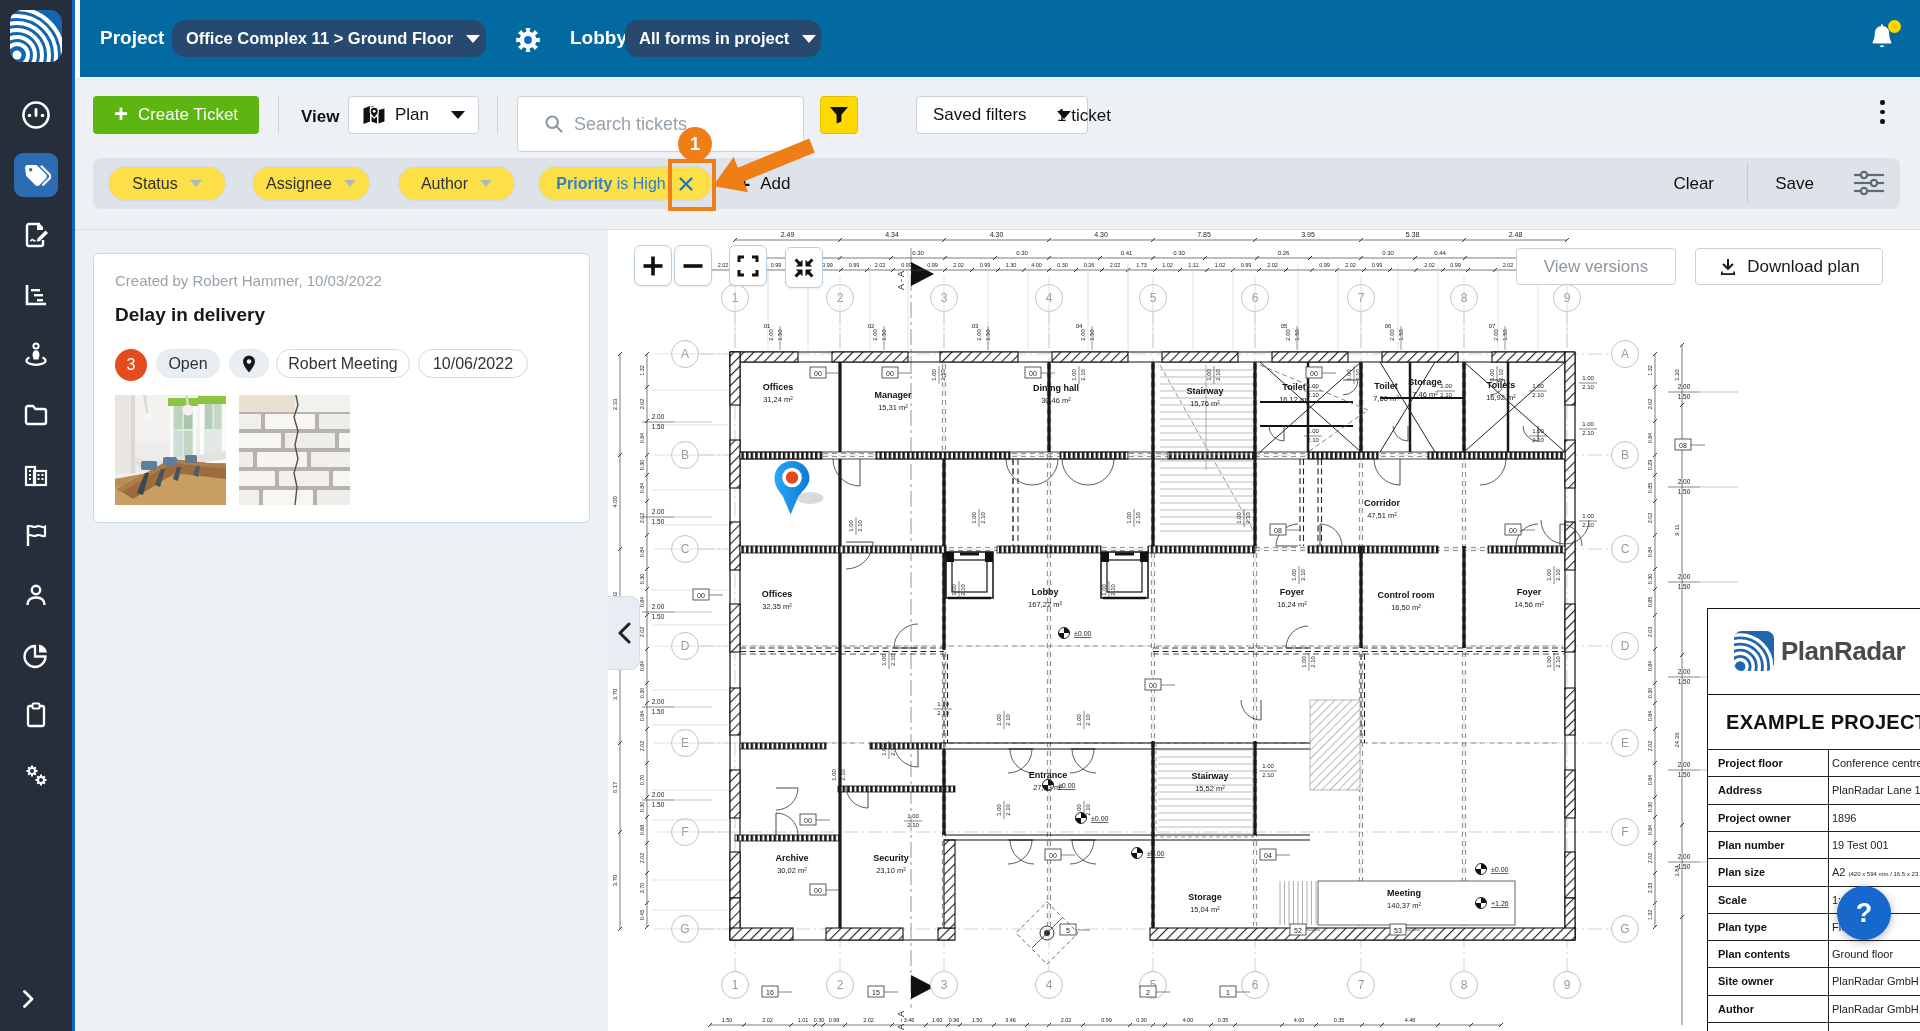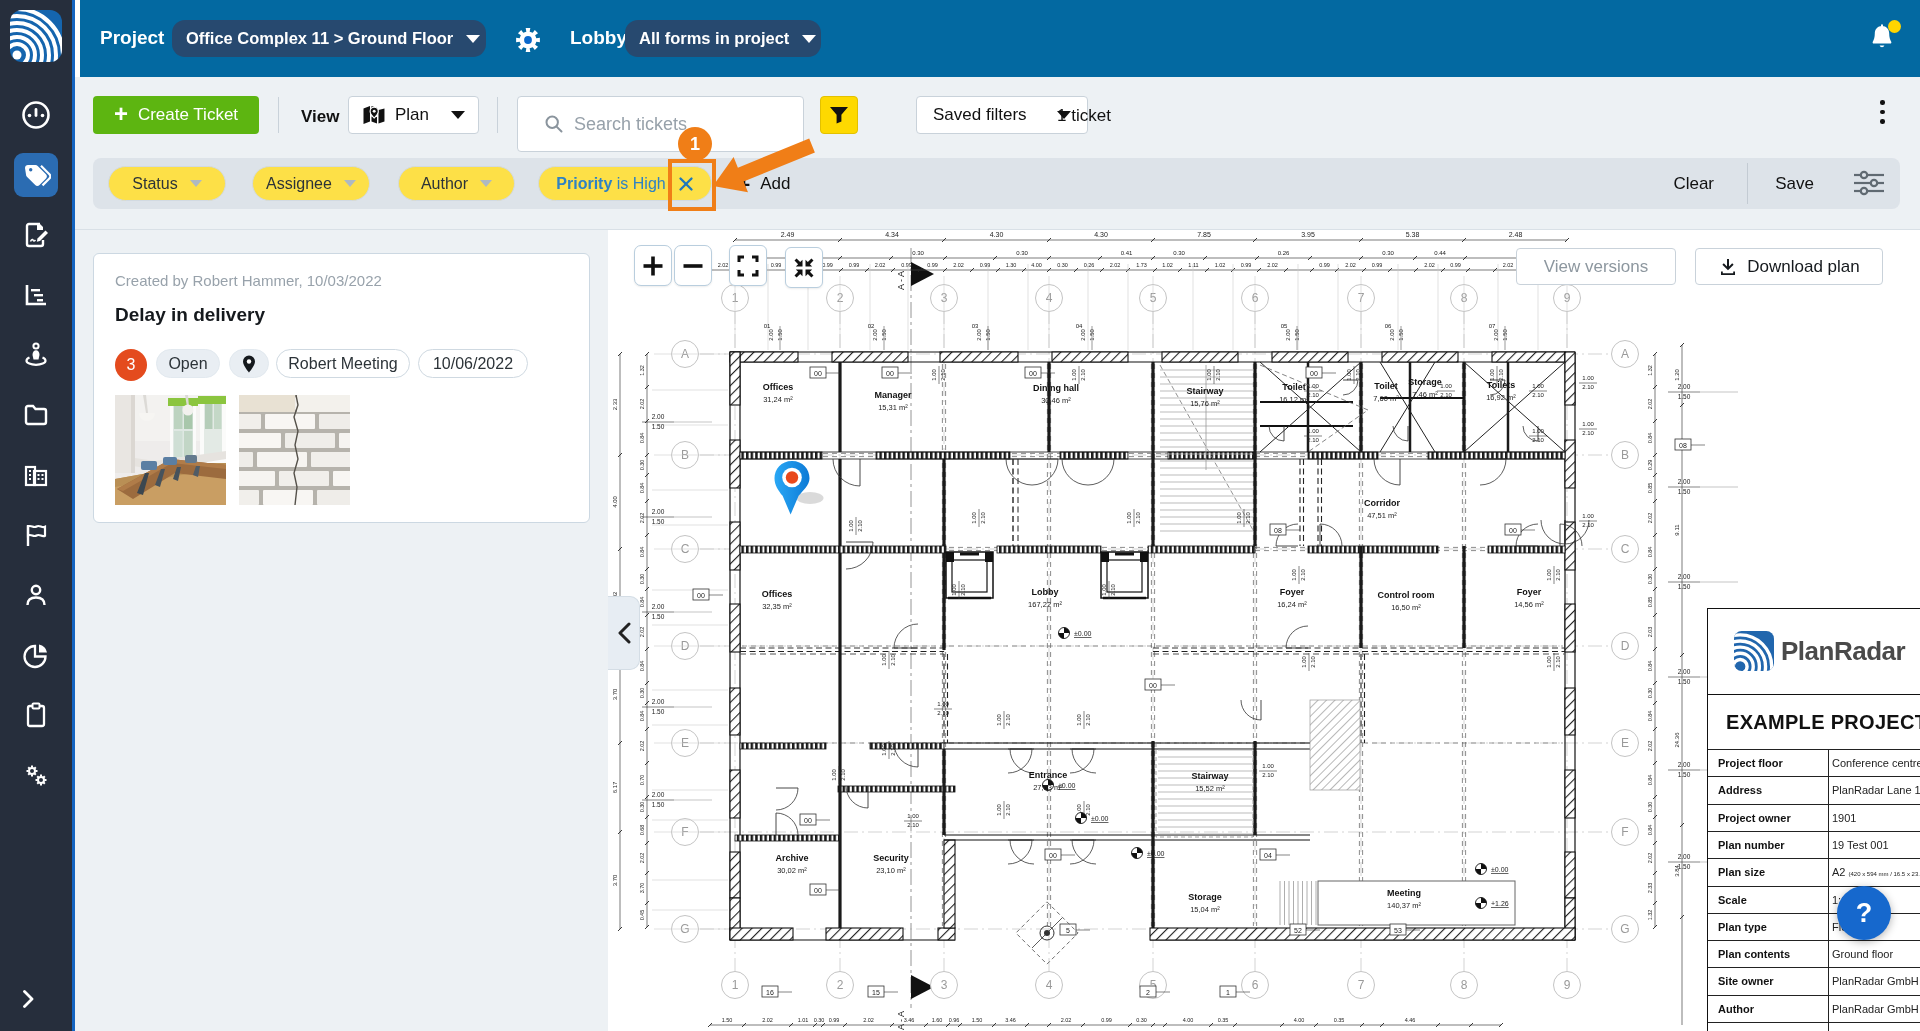--- a/index.html
+++ b/index.html
@@ -1175,21 +1175,21 @@
       <div class="trow" style="top:140.0px;">
           <span class="l">Project floor</span>
           <span class="v">Conference centre</span>
         </div>
 <div class="trow" style="top:167.3px;">
           <span class="l">Address</span>
           <span class="v">PlanRadar Lane 1</span>
         </div>
 <div class="trow" style="top:194.6px;">
           <span class="l">Project owner</span>
-          <span class="v">1901</span>
+          <span class="v">1896</span>
         </div>
 <div class="trow" style="top:221.9px;">
           <span class="l">Plan number</span>
           <span class="v">19 Test 001</span>
         </div>
 <div class="trow" style="top:249.2px;">
           <span class="l">Plan size</span>
           <span class="v">A2 <span style="font-size:6px">(420 x 594 mm / 16.5 x 23.4 in)</span></span>
         </div>
 <div class="trow" style="top:276.5px;">

